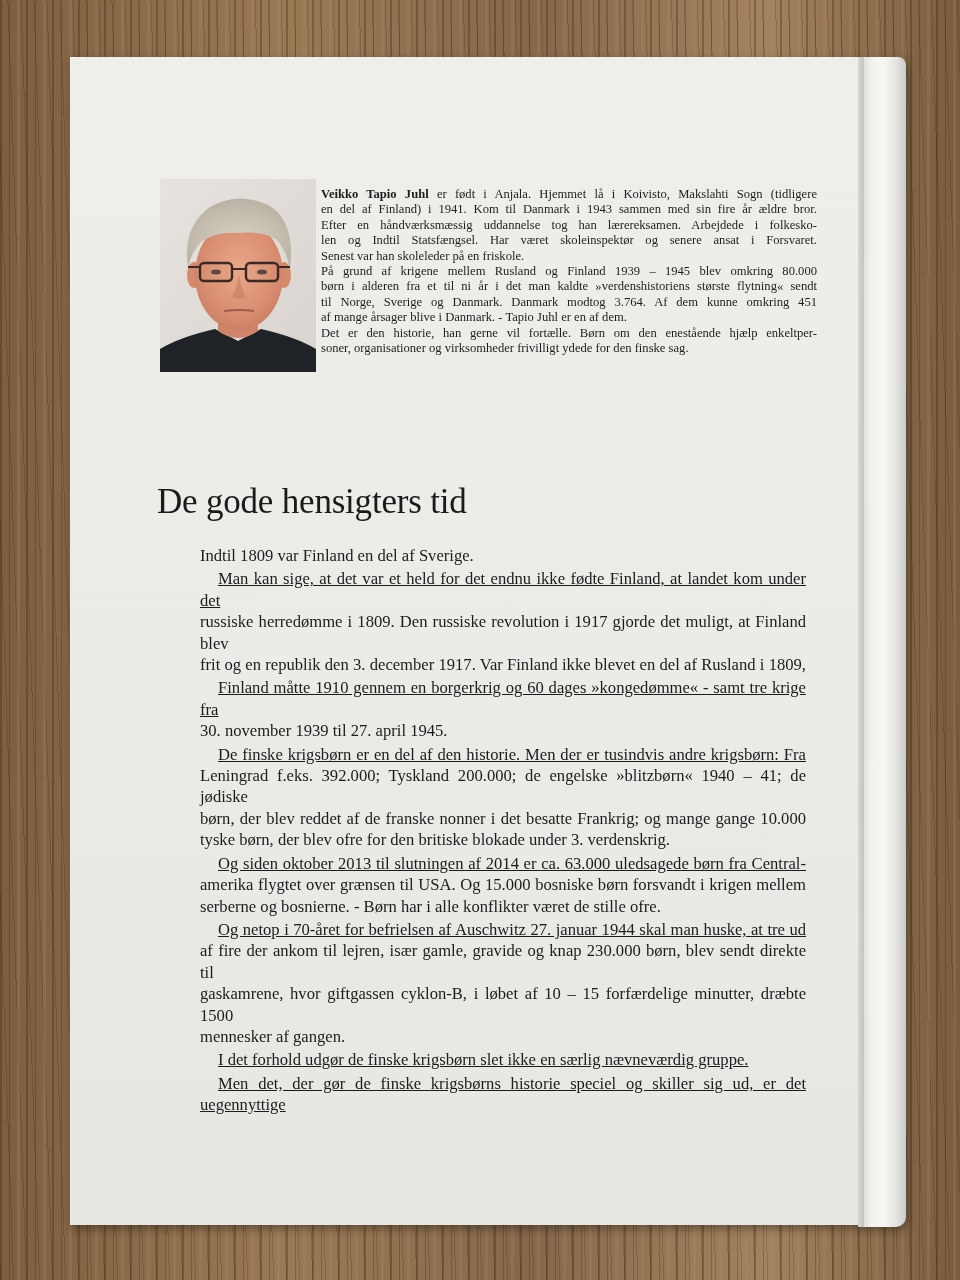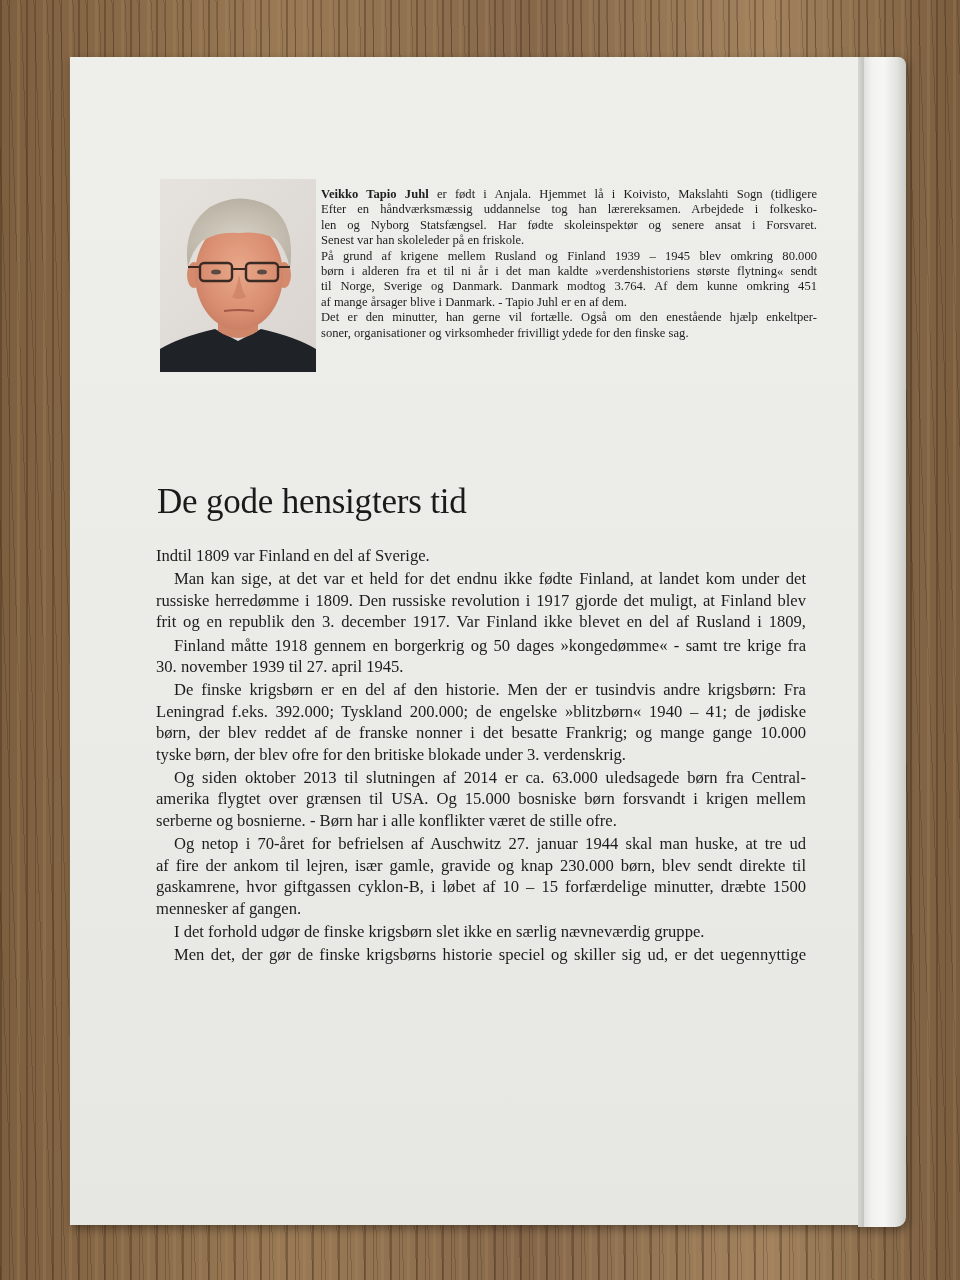--- a/index.html
+++ b/index.html
@@ -107,28 +107,30 @@
       font-size: 16.6px;
       line-height: 21.4px;
       color: #1c1c1c;
     }
     .blurb .para {
       margin: 0 0 2px 0;
     }
     .blurb .line {
       display: block;
       white-space: nowrap;
+      margin-left: 44px;
     }
     .blurb .line.j {
       text-align: justify;
       text-align-last: justify;
       white-space: normal;
     }
     .blurb .line.indent {
       text-indent: 18px;
+      text-decoration: underline;
     }
   </style>
 </head>
 <body>
 
 <div class="book">
   <div class="cover">
 
     <div class="author-photo" title="Portrait of an older man with grey hair and glasses">
       <svg width="156" height="193" viewBox="0 0 156 193">
@@ -170,44 +172,45 @@
         <ellipse cx="102" cy="93" rx="5" ry="2.5" fill="#5a4a44"></ellipse>
 
         <path d="M79 96 Q76 112 72 118 Q79 122 86 118 Q82 112 79 96 Z" fill="#c97c60" opacity="0.6"></path>
 
         <path d="M64 132 Q79 130 94 132" stroke="#a15a48" stroke-width="2.2" fill="none"></path>
       </svg>
     </div>
 
     <div class="author-bio">
       <span class="line j"><span class="author-name">Veikko Tapio Juhl</span><span> er født i Anjala. Hjemmet lå i Koivisto, Makslahti Sogn (tidligere</span></span>
+      <span class="line j">en del af Finland) i 1941. Kom til Danmark i 1943 sammen med sin fire år ældre bror.</span>
       <span class="line j">Efter en håndværksmæssig uddannelse tog han lærereksamen. Arbejdede i folkesko-</span>
-      <span class="line j">len og Nyborg Statsfængsel. Har fødte skoleinspektør og senere ansat i Forsvaret.</span>
+      <span class="line j">len og Indtil Statsfængsel. Har været skoleinspektør og senere ansat i Forsvaret.</span>
       <span class="line">Senest var han skoleleder på en friskole.</span>
       <span class="line j">På grund af krigene mellem Rusland og Finland 1939 – 1945 blev omkring 80.000</span>
       <span class="line j">børn i alderen fra et til ni år i det man kaldte »verdenshistoriens største flytning« sendt</span>
       <span class="line j">til Norge, Sverige og Danmark. Danmark modtog 3.764. Af dem kunne omkring 451</span>
       <span class="line">af mange årsager blive i Danmark. - Tapio Juhl er en af dem.</span>
-      <span class="line j">Det er den minutter, han gerne vil fortælle. Også om den enestående hjælp enkeltper-</span>
+      <span class="line j">Det er den historie, han gerne vil fortælle. Børn om den enestående hjælp enkeltper-</span>
       <span class="line">soner, organisationer og virksomheder frivilligt ydede for den finske sag.</span>
     </div>
 
     <div class="book-title">De gode hensigters tid</div>
 
     <div class="blurb">
       <div class="para">
         <span class="line">Indtil 1809 var Finland en del af Sverige.</span>
       </div>
       <div class="para">
         <span class="line j indent">Man kan sige, at det var et held for det endnu ikke fødte Finland, at landet kom under det</span>
         <span class="line j">russiske herredømme i 1809. Den russiske revolution i 1917 gjorde det muligt, at Finland blev</span>
         <span class="line j">frit og en republik den 3. december 1917. Var Finland ikke blevet en del af Rusland i 1809,</span>
       </div>
       <div class="para">
-        <span class="line j indent">Finland måtte 1918 gennem en borgerkrig og 50 dages »kongedømme« - samt tre krige fra</span>
+        <span class="line j indent">Finland måtte 1910 gennem en borgerkrig og 60 dages »kongedømme« - samt tre krige fra</span>
         <span class="line">30. november 1939 til 27. april 1945.</span>
       </div>
       <div class="para">
         <span class="line j indent">De finske krigsbørn er en del af den historie. Men der er tusindvis andre krigsbørn: Fra</span>
         <span class="line j">Leningrad f.eks. 392.000; Tyskland 200.000; de engelske »blitzbørn« 1940 – 41; de jødiske</span>
         <span class="line j">børn, der blev reddet af de franske nonner i det besatte Frankrig; og mange gange 10.000</span>
         <span class="line">tyske børn, der blev ofre for den britiske blokade under 3. verdenskrig.</span>
       </div>
       <div class="para">
         <span class="line j indent">Og siden oktober 2013 til slutningen af 2014 er ca. 63.000 uledsagede børn fra Central-</span>

